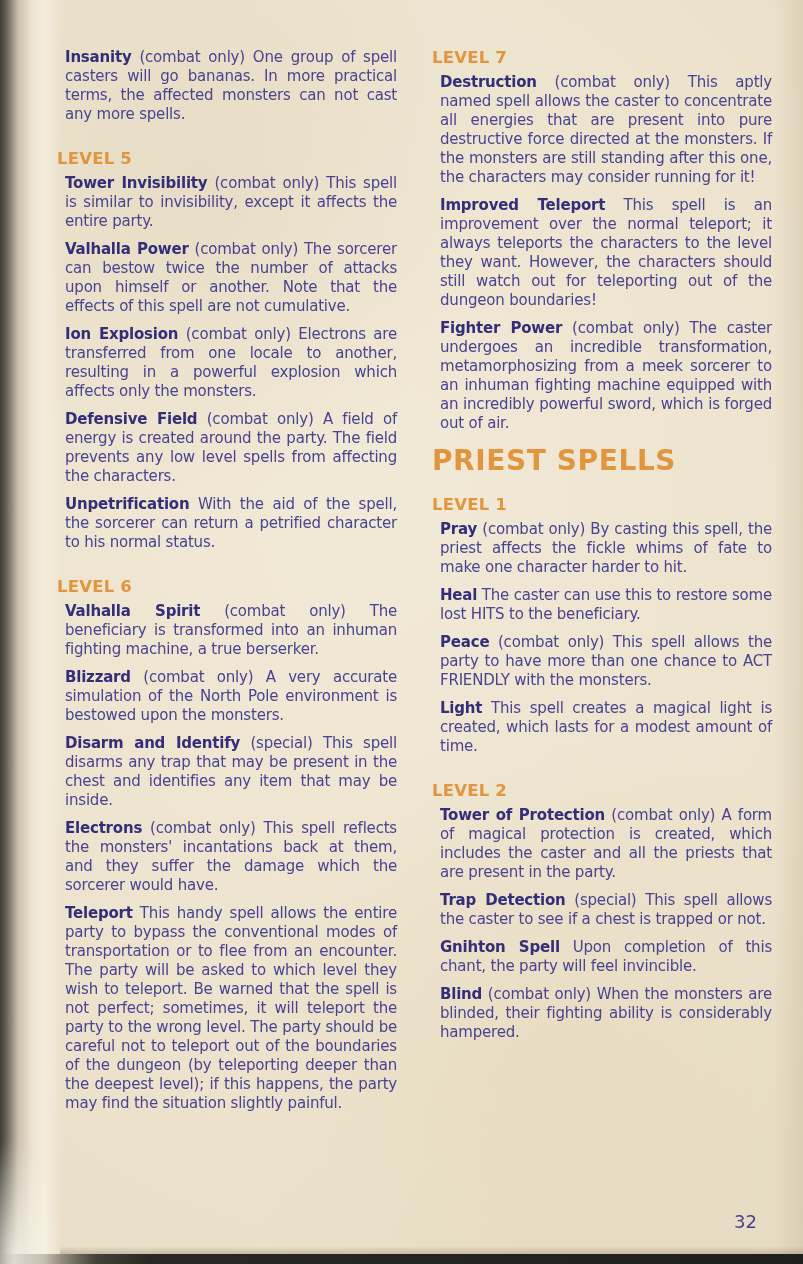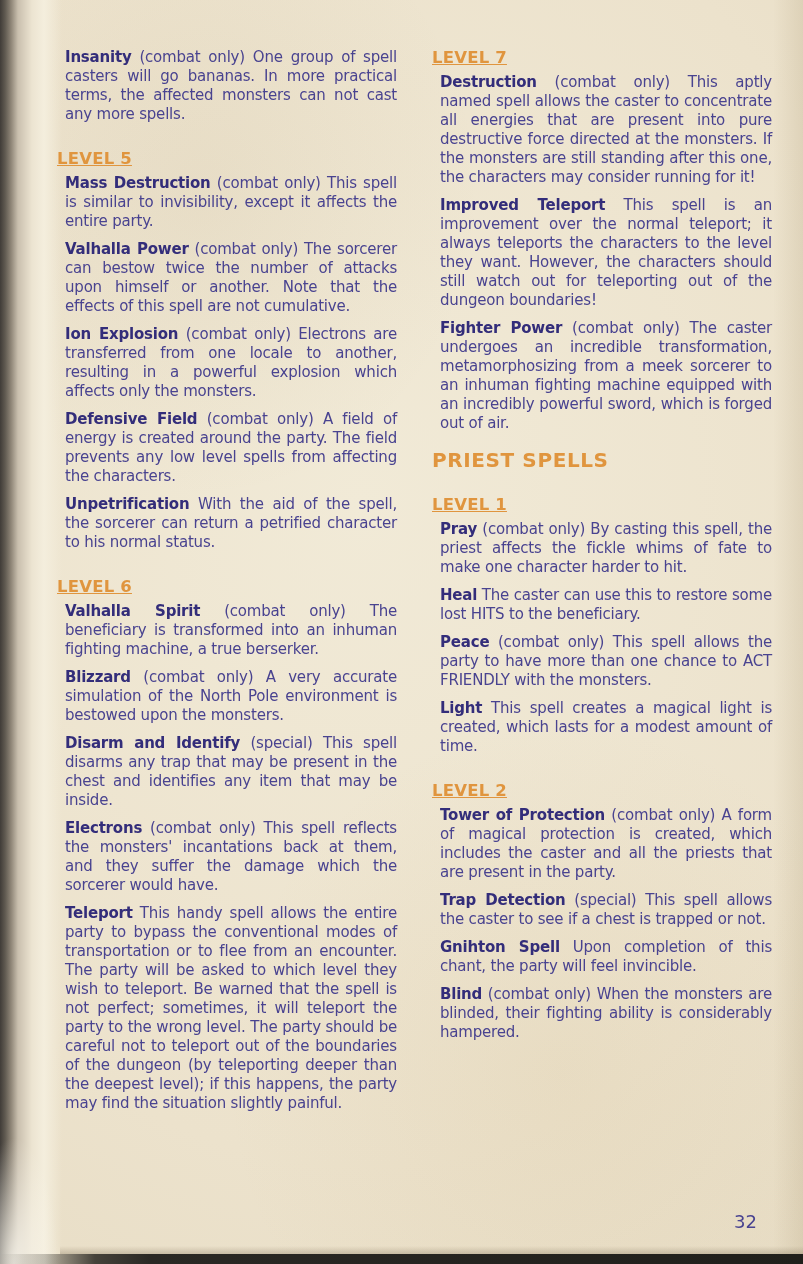--- a/index.html
+++ b/index.html
@@ -43,44 +43,44 @@
     position:absolute;top:48px;width:340px;
     color:#494390;font-size:15px;line-height:19px;
     text-align:justify;letter-spacing:-0.2px;
   }
   .col-left{left:57px;}
   .col-right{left:432px;}
   .spell{margin:0 0 9px 8px;}
   .sname{font-weight:bold;color:#332d7a;}
   .level{
     color:#e0953e;font-weight:bold;font-size:16.5px;
-    margin:25px 0 6px 0;letter-spacing:0.2px;text-align:left;text-decoration:underline;
+    margin:25px 0 6px 0;letter-spacing:0.2px;text-align:left;
   }
   .title{
-    color:#e0953e;font-weight:bold;font-size:20px;
+    color:#e0953e;font-weight:bold;font-size:28px;
     margin:18px 0 8px 0;letter-spacing:0.6px;text-align:left;
   }
   .col > :first-child{margin-top:0;}
   .pagenum{
     position:absolute;right:46px;bottom:32px;
     color:#494390;font-size:18px;
   }
 </style>
 </head>
 <body>
 
 <div class="page">
   <div class="spine"></div>
   <div class="spine-bottom-light"></div>
   <div class="right-shade"></div>
 
   <div class="col col-left">
     <p class="spell"><b class="sname">Insanity</b> <span class="tag">(combat only)</span> <span>One group of spell casters will go bananas. In more practical terms, the affected monsters can not cast any more spells.</span></p>
     <h3 class="level">LEVEL 5</h3>
-    <p class="spell"><b class="sname">Mass Destruction</b> <span class="tag">(combat only)</span> <span>This spell is similar to invisibility, except it affects the entire party.</span></p>
+    <p class="spell"><b class="sname">Tower Invisibility</b> <span class="tag">(combat only)</span> <span>This spell is similar to invisibility, except it affects the entire party.</span></p>
     <p class="spell"><b class="sname">Valhalla Power</b> <span class="tag">(combat only)</span> <span>The sorcerer can bestow twice the number of attacks upon himself or another. Note that the effects of this spell are not cumulative.</span></p>
     <p class="spell"><b class="sname">Ion Explosion</b> <span class="tag">(combat only)</span> <span>Electrons are transferred from one locale to another, resulting in a powerful explosion which affects only the monsters.</span></p>
     <p class="spell"><b class="sname">Defensive Field</b> <span class="tag">(combat only)</span> <span>A field of energy is created around the party. The field prevents any low level spells from affecting the characters.</span></p>
     <p class="spell"><b class="sname">Unpetrification</b> <span class="tag"></span> <span>With the aid of the spell, the sorcerer can return a petrified character to his normal status.</span></p>
     <h3 class="level">LEVEL 6</h3>
     <p class="spell"><b class="sname">Valhalla Spirit</b> <span class="tag">(combat only)</span> <span>The beneficiary is transformed into an inhuman fighting machine, a true berserker.</span></p>
     <p class="spell"><b class="sname">Blizzard</b> <span class="tag">(combat only)</span> <span>A very accurate simulation of the North Pole environment is bestowed upon the monsters.</span></p>
     <p class="spell"><b class="sname">Disarm and Identify</b> <span class="tag">(special)</span> <span>This spell disarms any trap that may be present in the chest and identifies any item that may be inside.</span></p>
     <p class="spell"><b class="sname">Electrons</b> <span class="tag">(combat only)</span> <span>This spell reflects the monsters' incantations back at them, and they suffer the damage which the sorcerer would have.</span></p>
     <p class="spell"><b class="sname">Teleport</b> <span class="tag"></span> <span>This handy spell allows the entire party to bypass the conventional modes of transportation or to flee from an encounter. The party will be asked to which level they wish to teleport. Be warned that the spell is not perfect; sometimes, it will teleport the party to the wrong level. The party should be careful not to teleport out of the boundaries of the dungeon (by teleporting deeper than the deepest level); if this happens, the party may find the situation slightly painful.</span></p>

